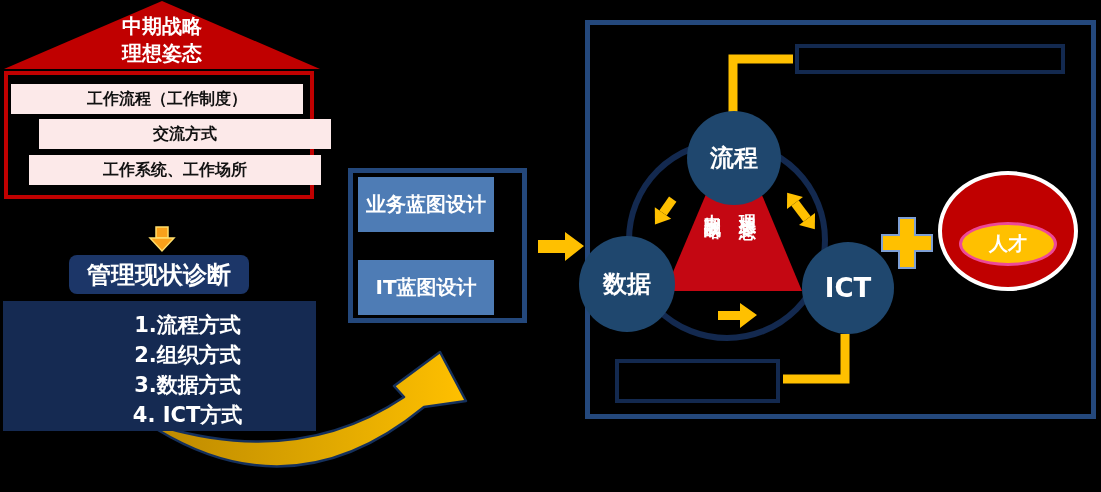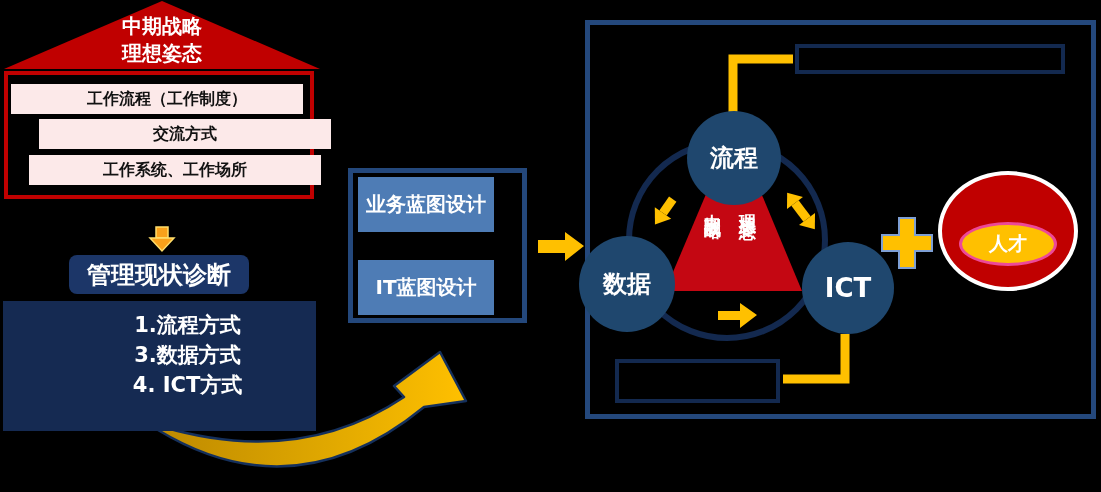--- a/index.html
+++ b/index.html
@@ -121,20 +121,21 @@
 
   <div class="abs house-box"></div>
   <div class="abs house-row" style="top:84px;padding-left:20px;">工作流程（工作制度）</div>
   <div class="abs house-row" style="top:119px;margin-left:28px;">交流方式</div>
   <div class="abs house-row" style="top:155px;margin-left:18px;">工作系统、工作场所</div>
 
   <div class="abs txt pill">管理现状诊断</div>
   <div class="abs diag-box">
     <div class="diag-items">
       <div class="diag-item">1.流程方式</div>
+      <div class="diag-item">2.组织方式</div>
       <div class="diag-item">3.数据方式</div>
       <div class="diag-item">4. ICT方式</div>
     </div>
   </div>
 
   <div class="abs bp-frame"></div>
   <div class="abs txt bp-box" style="top:177px;">业务蓝图设计</div>
   <div class="abs txt bp-box" style="top:260px;">IT蓝图设计</div>
 
   <div class="abs big-box"></div>

